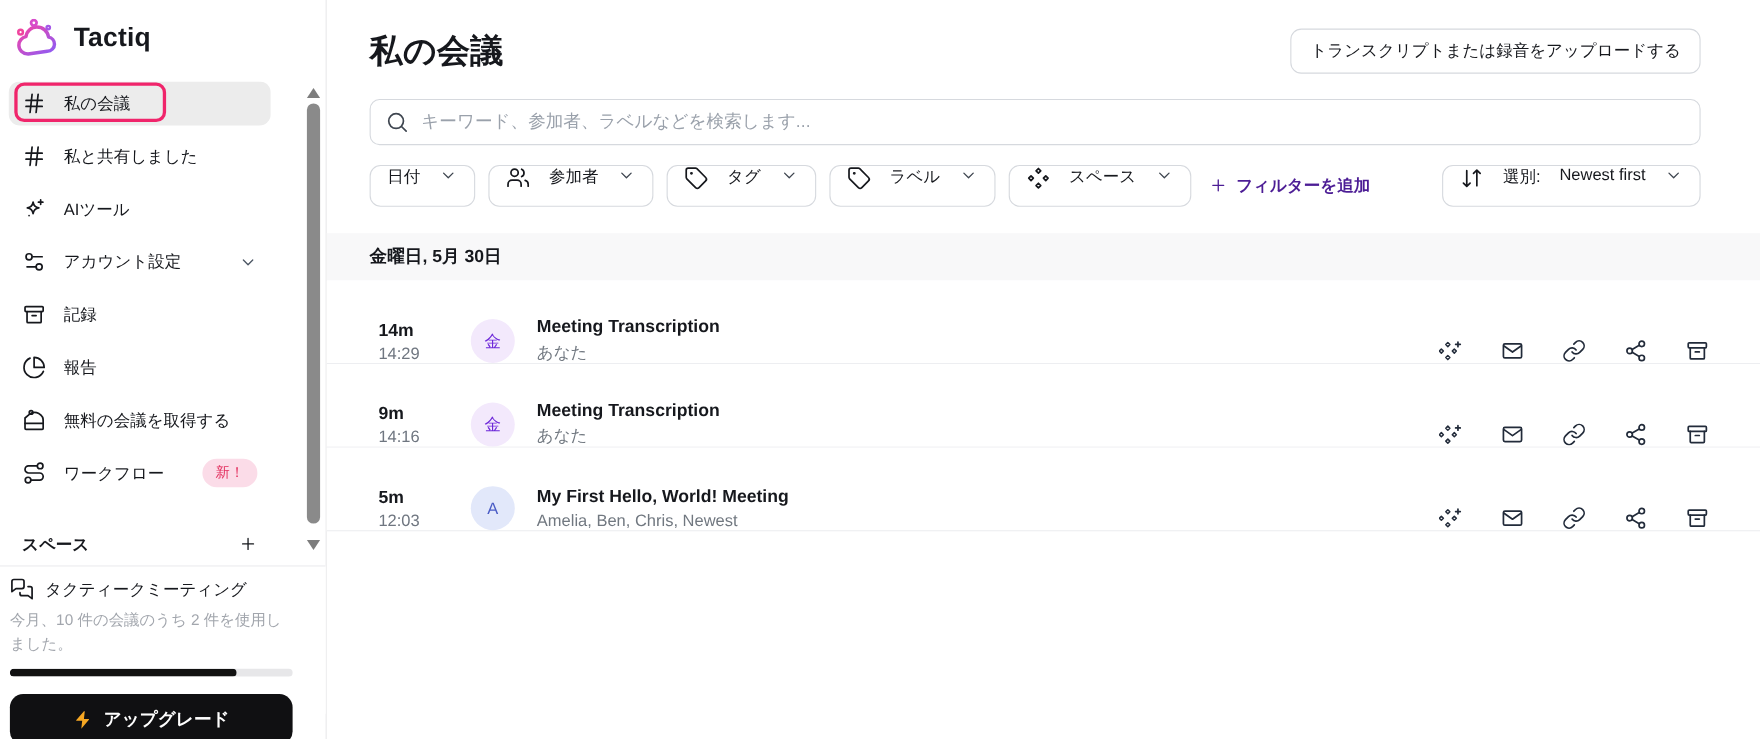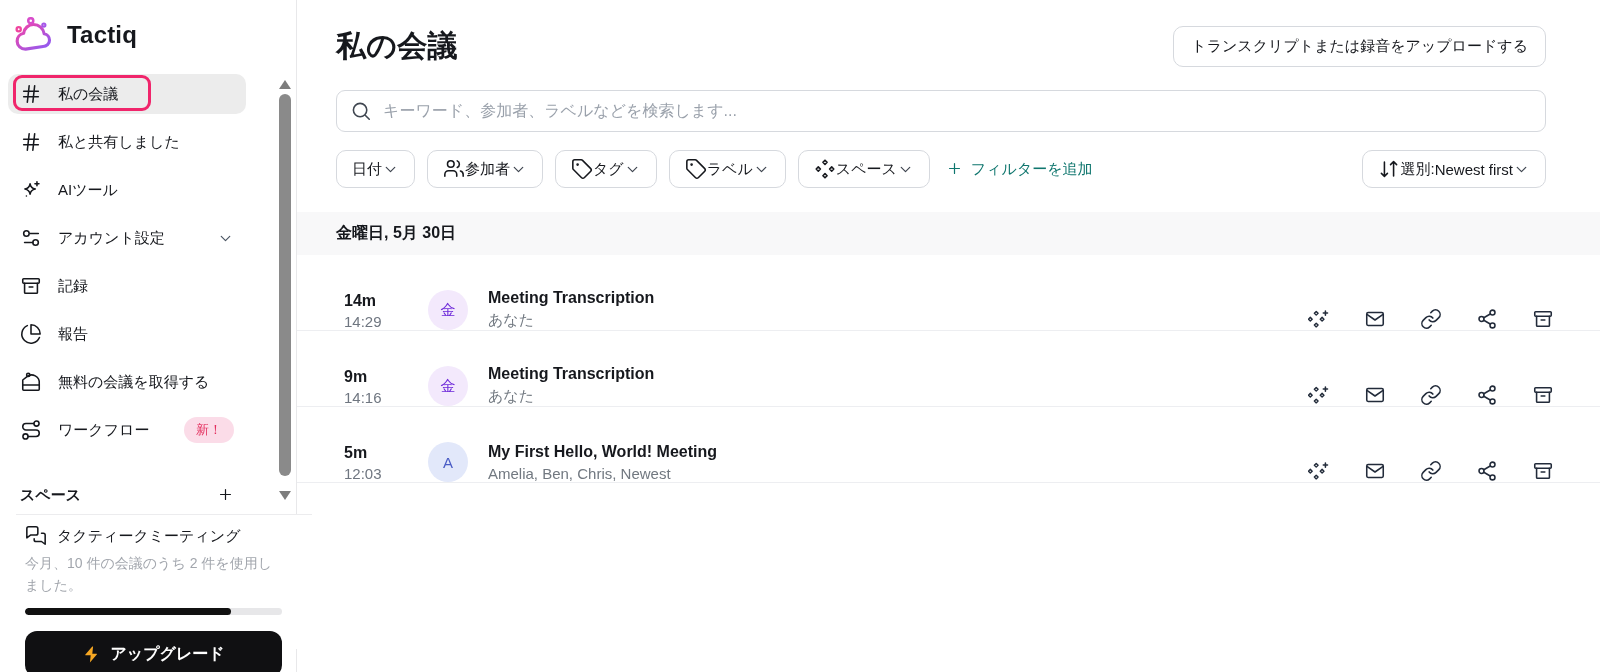--- a/index.html
+++ b/index.html
@@ -36,21 +36,21 @@
   .sb-track { position:absolute; right:4px; top:80px; width:14px; height:420px; }
   .sb-up { position:absolute; top:0; left:1px; width:0; height:0;
            border-left:6px solid transparent; border-right:6px solid transparent;
            border-bottom:9px solid #7d7d7d; }
   .sb-thumb { position:absolute; top:14px; left:1px; width:12px; height:382px;
               background:#8a8a8a; border-radius:6px; }
   .sb-down { position:absolute; bottom:0; left:1px; width:0; height:0;
              border-left:6px solid transparent; border-right:6px solid transparent;
              border-top:9px solid #7d7d7d; }
 
-  .side-bottom { position:absolute; left:16px; top:514px; width:296px; height:135px;
+  .side-bottom { position:absolute; left:0; top:514px; width:296px; height:135px;
                  border-top:1px solid #ececee; padding:10px 30px 0 9px; background:#fff; }
   .plan-title-row { display:flex; align-items:center; gap:10px; font-size:15px; font-weight:500;
                     white-space:nowrap; }
   .usage-text { margin-top:6px; font-size:14px; line-height:1.55; color:#a2a6ad; width:258px; }
   .progress-track { margin-top:12px; width:257px; height:7px; background:#e7e7e9; border-radius:4px; overflow:hidden; }
   .progress-fill { height:100%; background:#111; border-radius:4px; }
   .upgrade-btn { margin-top:16px; width:257px; height:46px; background:#101012; color:#fff;
                  border:none; border-radius:12px; display:flex; align-items:center; justify-content:center;
                  gap:9px; font-size:16px; font-weight:700; cursor:pointer;
                  font-family:inherit; }
@@ -66,26 +66,26 @@
                 font-family:inherit; white-space:nowrap; }
 
   .search-wrap { margin:23px 54px 0 39px; position:relative;text-decoration:underline; }
   .search-input { width:100%; height:42px; border:1px solid #d6d9de; border-radius:9px;
                   padding:0 16px 0 46px; font-size:16px; color:#16181d; outline:none;
                   font-family:inherit; background:#fff; }
   .search-input::placeholder { color:#9aa1ab; }
   .search-icon { position:absolute; left:14px; top:10px; color:#3f4650; }
 
   .filter-row { display:flex; align-items:center; gap:12px; margin:18px 54px 0 39px; }
-  .pill { display:flex; align-items:center; gap:0; height:38px; padding:0 15px;
+  .pill { display:flex; align-items:flex-start; gap:17px; height:38px; padding:0 15px;
           border:1px solid #d6d9de; border-radius:10px; background:#fff; font-size:15px;
           color:#16181d; cursor:pointer; font-family:inherit; white-space:nowrap; }
   .pill .chev { color:#3f4650; }
   .add-filter { display:flex; align-items:flex-start; gap:8px; font-size:15px; background:none;
-                border:none; cursor:pointer; color:#0f766e; font-family:inherit; padding:0 4px; white-space:nowrap; }
+                border:none; cursor:pointer; color:#4c1d95; font-family:inherit; padding:0 4px; white-space:nowrap;font-weight:bold; }
   .sort-pill { margin-left:auto; }
 
   .date-band { margin-top:24px; background:#f8f8f9; padding:11px 39px; font-size:16px;
                font-weight:600; white-space:nowrap; }
 
   .meeting-row { display:flex; align-items:flex-end; height:76px; padding:0 46px 0 47px;
                  border-bottom:1px solid #edeef1; background:#fff; }
   .m-timecol { width:84px; flex:0 0 auto; }
   .m-duration { font-size:16px; font-weight:700; }
   .m-time { font-size:15px; color:#6f7680; margin-top:3px; }

